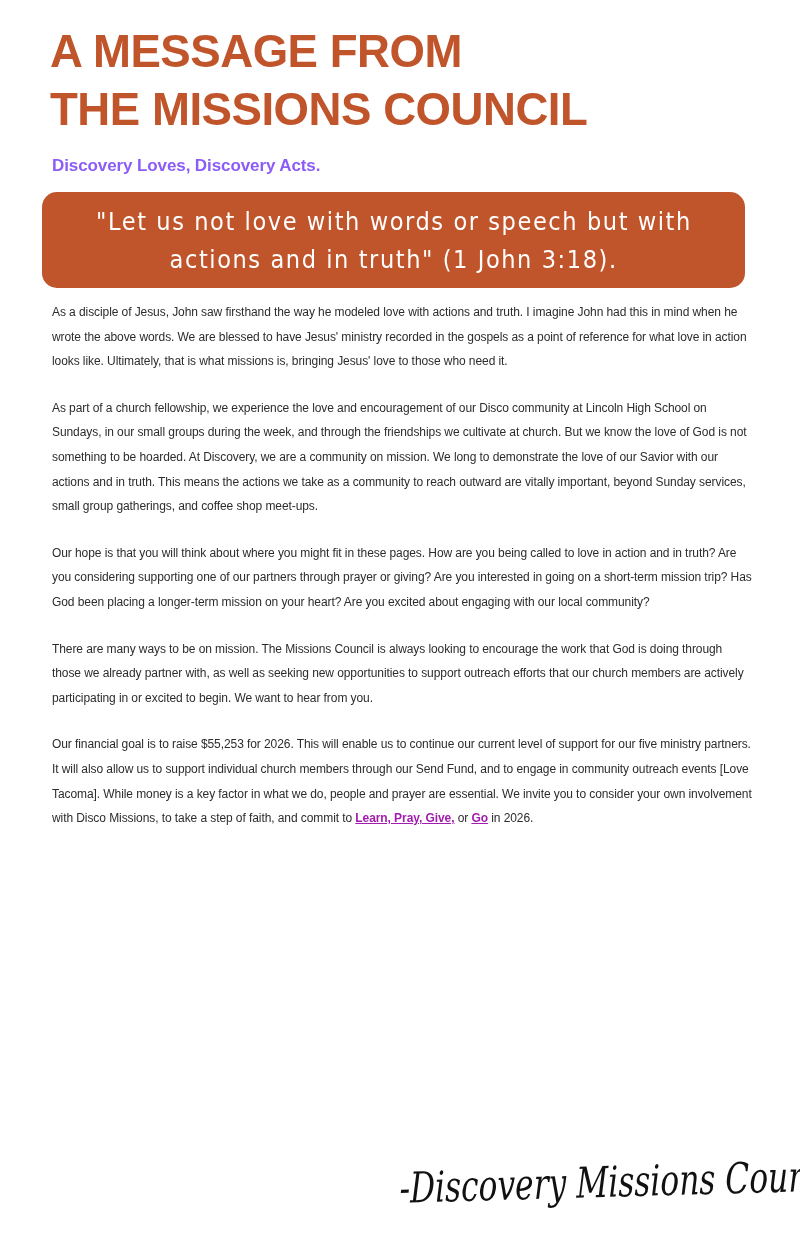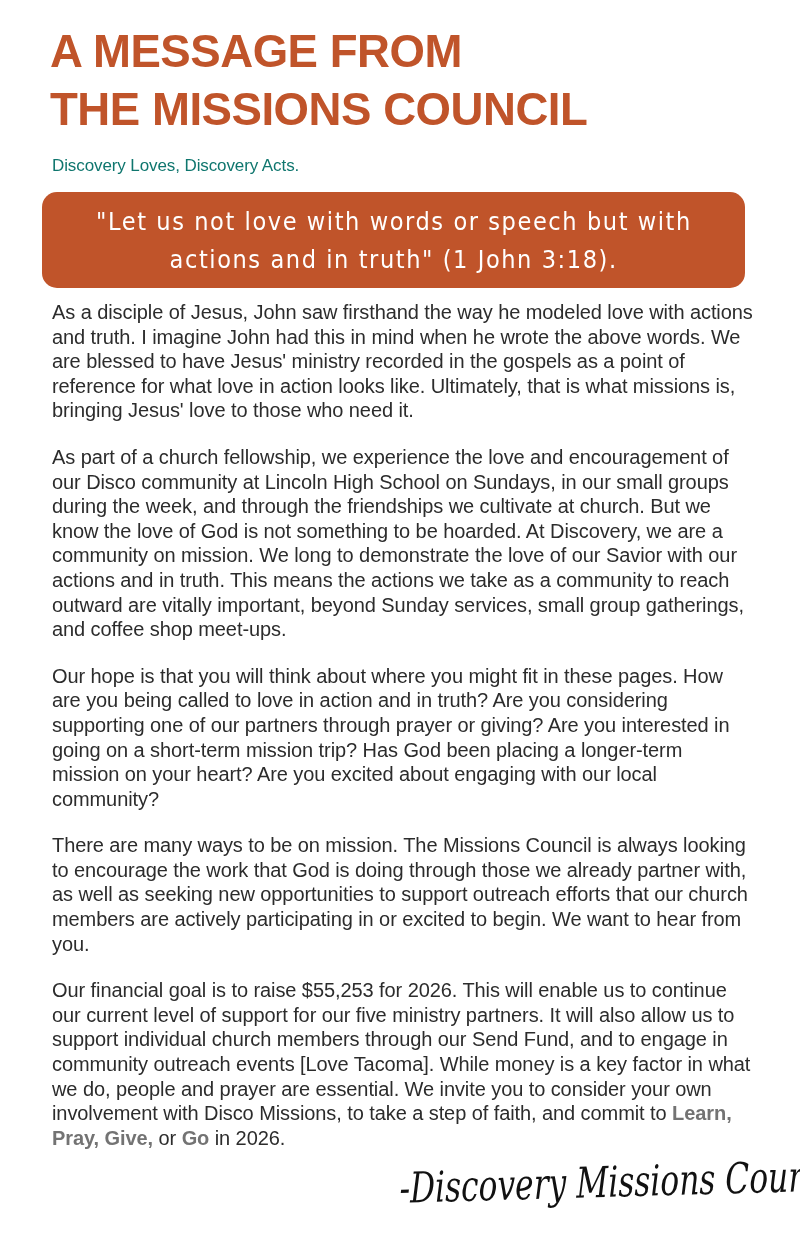--- a/index.html
+++ b/index.html
@@ -37,23 +37,23 @@
     letter-spacing: -0.5px;
     white-space: nowrap;
     transform: scaleX(0.97);
     transform-origin: left center;
   }
 
   .subtitle {
     position: absolute;
     left: 52px;
     top: 156px;
-    color: #0f766e;
+    color: #8b5cf6;
     font-size: 17px;
-    font-weight: normal;
+    font-weight: bold;
     letter-spacing: -0.1px;
   }
 
   
   .quote-box {
     position: absolute;
     left: 42px;
     top: 192px;
     width: 703px;
     height: 96px;
@@ -78,32 +78,33 @@
 
   
   .body-copy {
     position: absolute;
     left: 52px;
     top: 300px;
     width: 702px;
   }
   .para {
     color: #2c2c2c;
-    font-size: 20px;
+    font-size: 12px;
     line-height: 24.6px;
     margin: 0 0 22px 0;
     text-align: left;
     letter-spacing: -0.08px;
   }
   .para:last-child {
     margin-bottom: 0;
   }
   .para b {
     font-weight: bold;
-    color: #737373;
+    color: #a21caf;
+    text-decoration: underline;
   }
 
   
   .signature {
     position: absolute;
     left: 385px;
     top: 1160px;
     width: 360px;
     color: #111111;
     font-family: "DejaVu Serif", serif;

